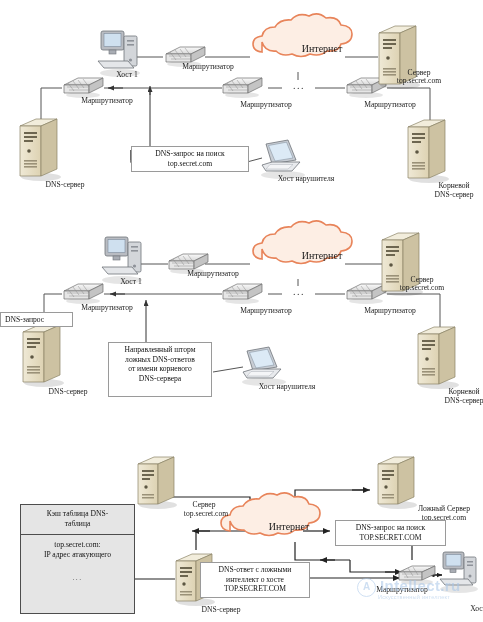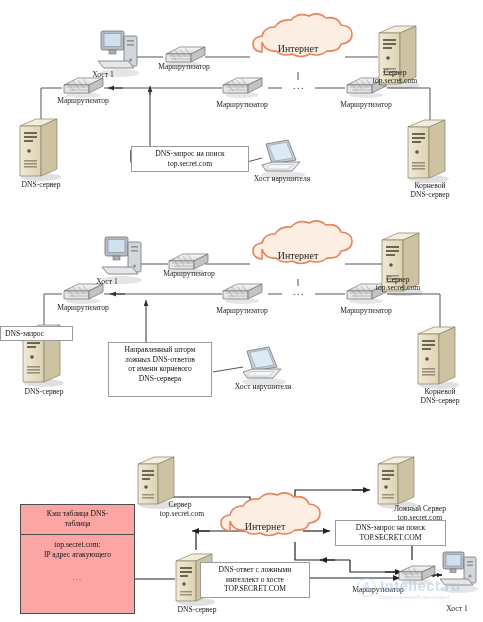--- a/index.html
+++ b/index.html
@@ -13,20 +13,21 @@
   #diagram-2{top:215px;height:205px;}
   #diagram-3{top:432px;height:190px;}
   .svg-layer{position:absolute;left:0;top:0;width:483px;height:100%;}
   .lbl{
     position:absolute;
     font-size:7.6px;
     line-height:9px;
     text-align:center;
     white-space:nowrap;
     color:#1a1a1a;
+    padding-left:24px;
   }
 
   
   .textbox{
     position:absolute;
     background:#ffffff;
     border:1px solid #9a9a9a;
     font-size:7.6px;
     line-height:9.6px;
     text-align:center;
@@ -42,21 +43,21 @@
     color:#333;
     text-align:center;
     line-height:12px;
     border-left:1px solid #ffffff;
   }
 
   
   .cache-table{
     position:absolute;
     border:1px solid #4d4d4d;
-    background:#fca5a5;
+    background:#e5e5e5;
     box-sizing:border-box;
     font-size:7.6px;
     line-height:10px;
     color:#111;
   }
   .cache-head{
     text-align:center;padding:4px 4px 5px 4px;
     border-bottom:1px solid #4d4d4d;
   }
   .cache-body{text-align:center;padding:5px 4px 0 4px;}
@@ -444,21 +445,21 @@
   <div class="lbl" style="left:343px;top:68px;width:110px;">top.secret.com</div>
   <div class="lbl" style="left:40px;top:88px;width:86px;">Маршрутизатор</div>
   <div class="lbl" style="left:199px;top:91px;width:86px;">Маршрутизатор</div>
   <div class="lbl" style="left:323px;top:91px;width:86px;">Маршрутизатор</div>
   <div class="lbl" style="left:4px;top:172px;width:80px;">DNS-сервер</div>
   <div class="lbl" style="left:400px;top:172px;width:80px;">Корневой</div>
   <div class="lbl" style="left:395px;top:181px;width:90px;">DNS-сервер</div>
   <div class="lbl" style="left:213px;top:167px;width:100px;">Хост нарушителя</div>
   <div class="dots-box" style="left:282px;top:71px;width:32px;height:14px;">...</div>
 
-  <div class="textbox" style="left:0px;top:97px;width:73px;height:15px;text-align:left;padding-left:4px;margin-top:14px;">DNS-запрос</div>
+  <div class="textbox" style="left:0px;top:97px;width:73px;height:15px;text-align:left;padding-left:4px;">DNS-запрос</div>
 
   <div class="textbox" style="left:108px;top:127px;width:104px;height:55px;">
     <div>Направленный шторм</div>
     <div>ложных DNS-ответов</div>
     <div>от имени корневого</div>
     <div>DNS-сервера</div>
   </div>
 </div>
 
 <div class="diagram" id="diagram-3">

